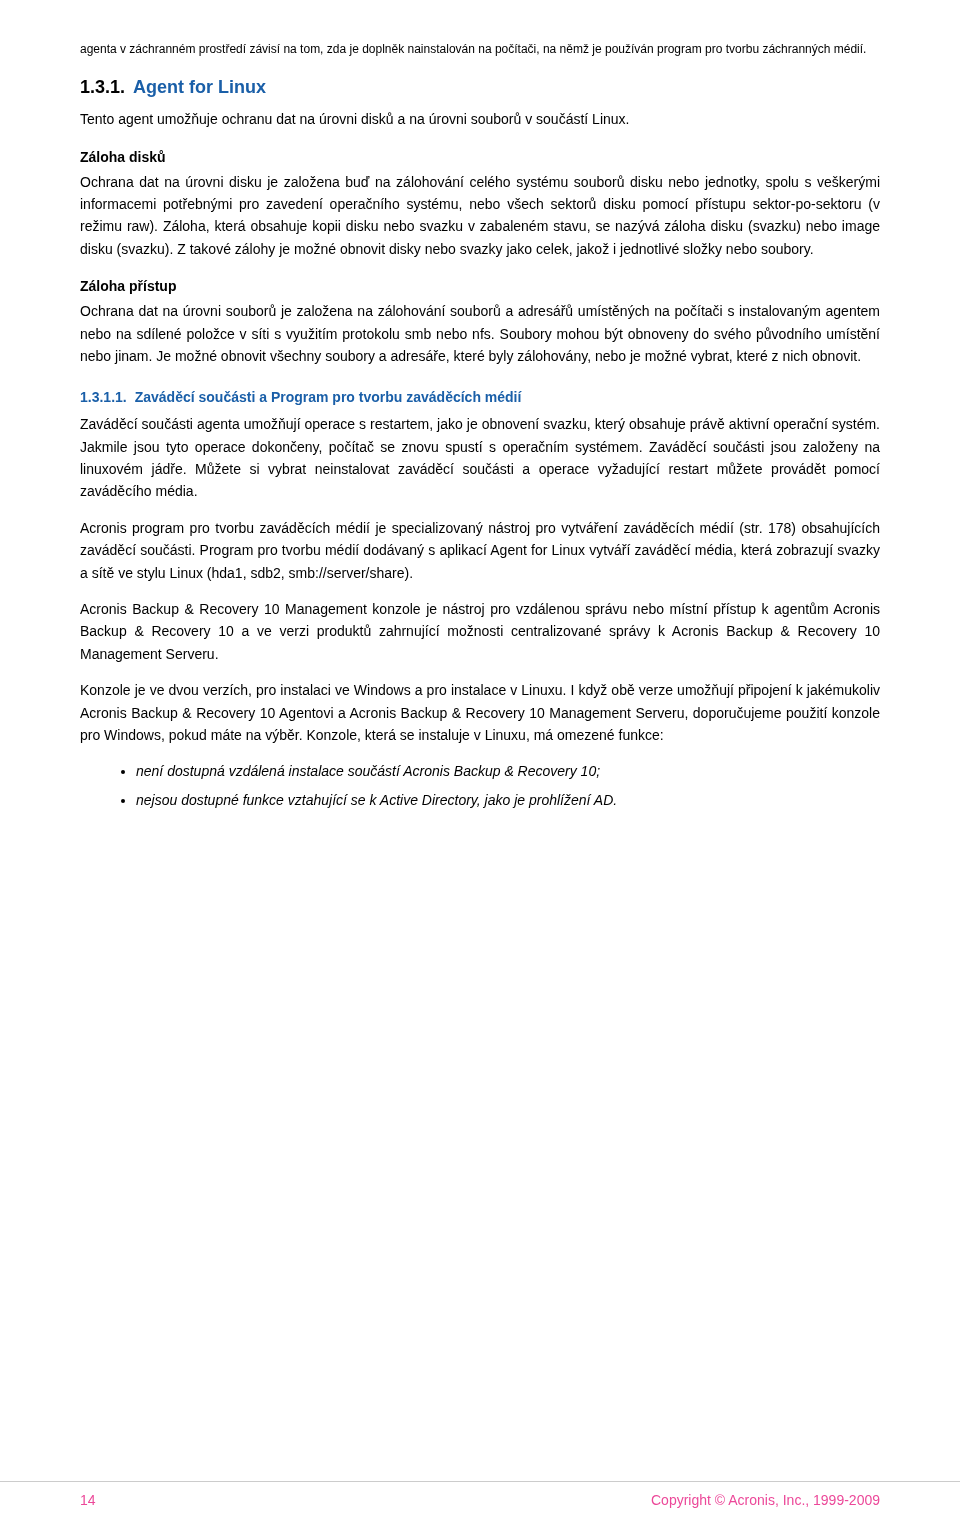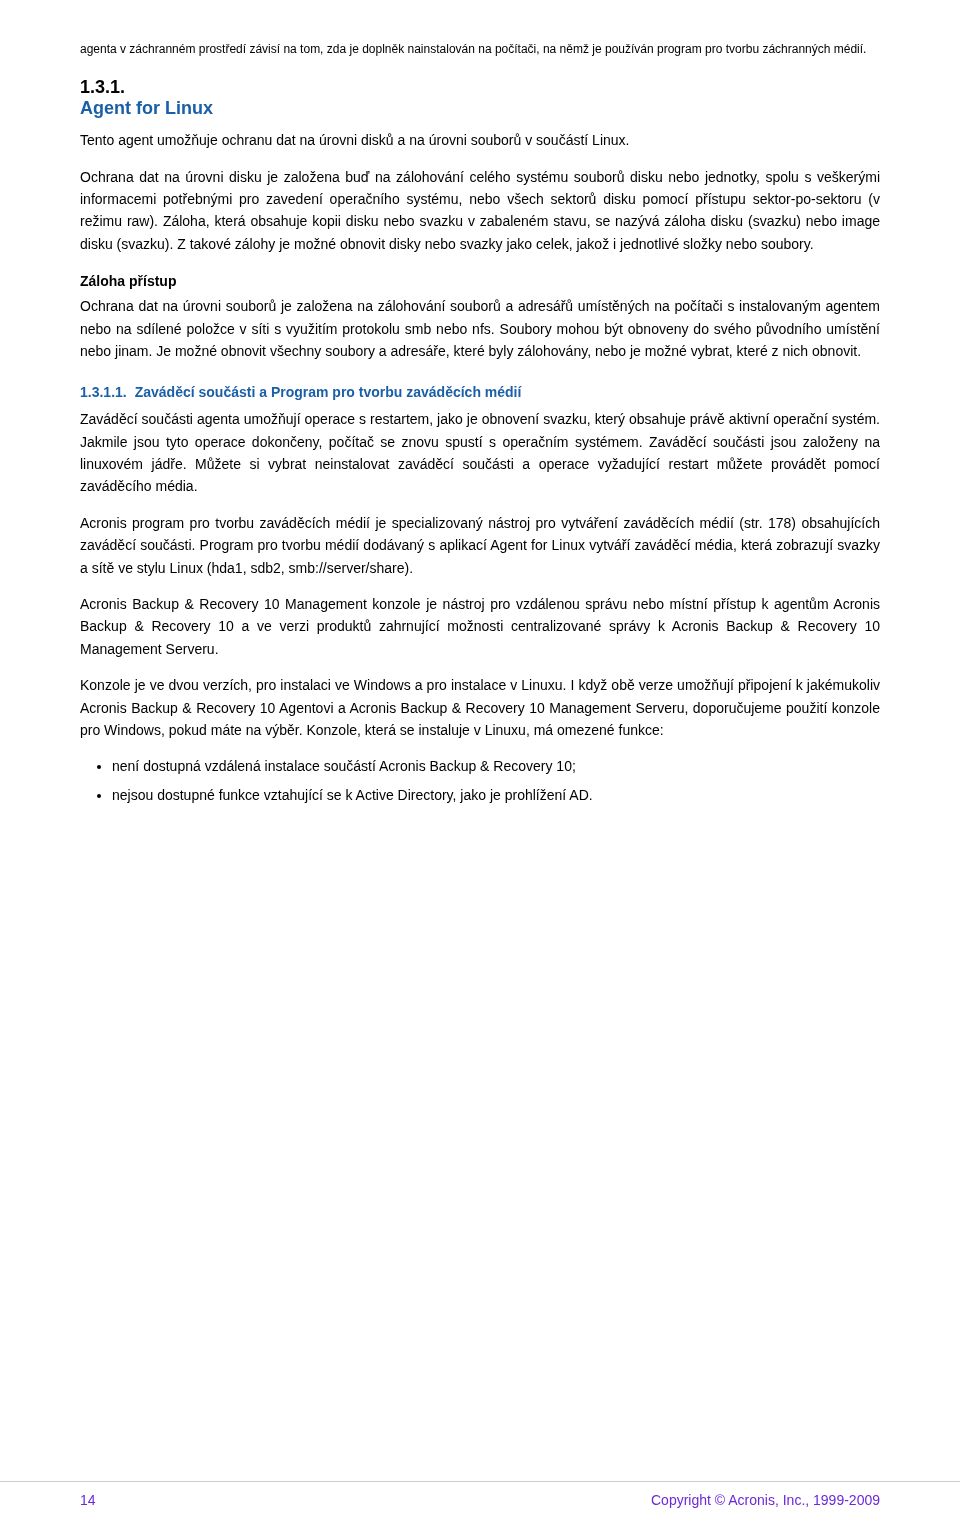--- a/index.html
+++ b/index.html
@@ -36,23 +36,22 @@
       margin-bottom: 14px;
     }
     .section-number {
       font-size: 18px;
       font-weight: bold;
       color: #000;
       margin-right: 8px;
     }
     .section-title-row {
       display: flex;
-      align-items: flex-start;
+      align-items: flex-end;
       margin-bottom: 10px;
-      flex-direction: column;
     }
     .section-title-text {
       font-size: 18px;
       font-weight: bold;
       color: #1a5fa8;
     }
     .subsection-title-row {
       display: flex;
       align-items: baseline;
       margin-bottom: 8px;
@@ -63,40 +62,41 @@
       font-weight: bold;
       color: #1a5fa8;
       margin-right: 8px;
     }
     .subsection-title-text {
       font-size: 14px;
       font-weight: bold;
       color: #1a5fa8;
     }
     .bullet-list {
-      margin-left: 32px;
+      margin-left: 56px;
       margin-bottom: 14px;
+      font-style: italic;
     }
     .bullet-list li {
       font-size: 14px;
       line-height: 1.6;
       margin-bottom: 6px;
       list-style-type: disc;
     }
     .footer {
       position: absolute;
       bottom: 20px;
       left: 0;
       right: 0;
       display: flex;
       justify-content: space-between;
       align-items: center;
       padding: 0 80px;
       font-size: 14px;
-      color: #6d28d9;
+      color: #ec4899;
       border-top: 1px solid #ccc;
       padding-top: 10px;
     }
     .footer-page-num {
       font-size: 14px;
     }
     .footer-copyright {
       font-size: 14px;
     }
   </style>
@@ -107,20 +107,21 @@
 
   <p class="intro-text">agenta v záchranném prostředí závisí na tom, zda je doplněk nainstalován na počítači, na němž je používán program pro tvorbu záchranných médií.</p>
 
   <div class="section-title-row">
     <span class="section-number">1.3.1.</span>
     <span class="section-title-text">Agent for Linux</span>
   </div>
 
   <p class="body-text">Tento agent umožňuje ochranu dat na úrovni disků a na úrovni souborů v součástí Linux.</p>
 
+  <div class="bold-heading">Záloha disků</div>
 
   <p class="body-text">Ochrana dat na úrovni disku je založena buď na zálohování celého systému souborů disku nebo jednotky, spolu s veškerými informacemi potřebnými pro zavedení operačního systému, nebo všech sektorů disku pomocí přístupu sektor-po-sektoru (v režimu raw). Záloha, která obsahuje kopii disku nebo svazku v zabaleném stavu, se nazývá záloha disku (svazku) nebo image disku (svazku). Z takové zálohy je možné obnovit disky nebo svazky jako celek, jakož i jednotlivé složky nebo soubory.</p>
 
   <div class="bold-heading">Záloha přístup</div>
 
   <p class="body-text">Ochrana dat na úrovni souborů je založena na zálohování souborů a adresářů umístěných na počítači s instalovaným agentem nebo na sdílené položce v síti s využitím protokolu smb nebo nfs. Soubory mohou být obnoveny do svého původního umístění nebo jinam. Je možné obnovit všechny soubory a adresáře, které byly zálohovány, nebo je možné vybrat, které z nich obnovit.</p>
 
   <div class="subsection-title-row">
     <span class="subsection-number">1.3.1.1.</span>
     <span class="subsection-title-text">Zaváděcí součásti a Program pro tvorbu zaváděcích médií</span>

